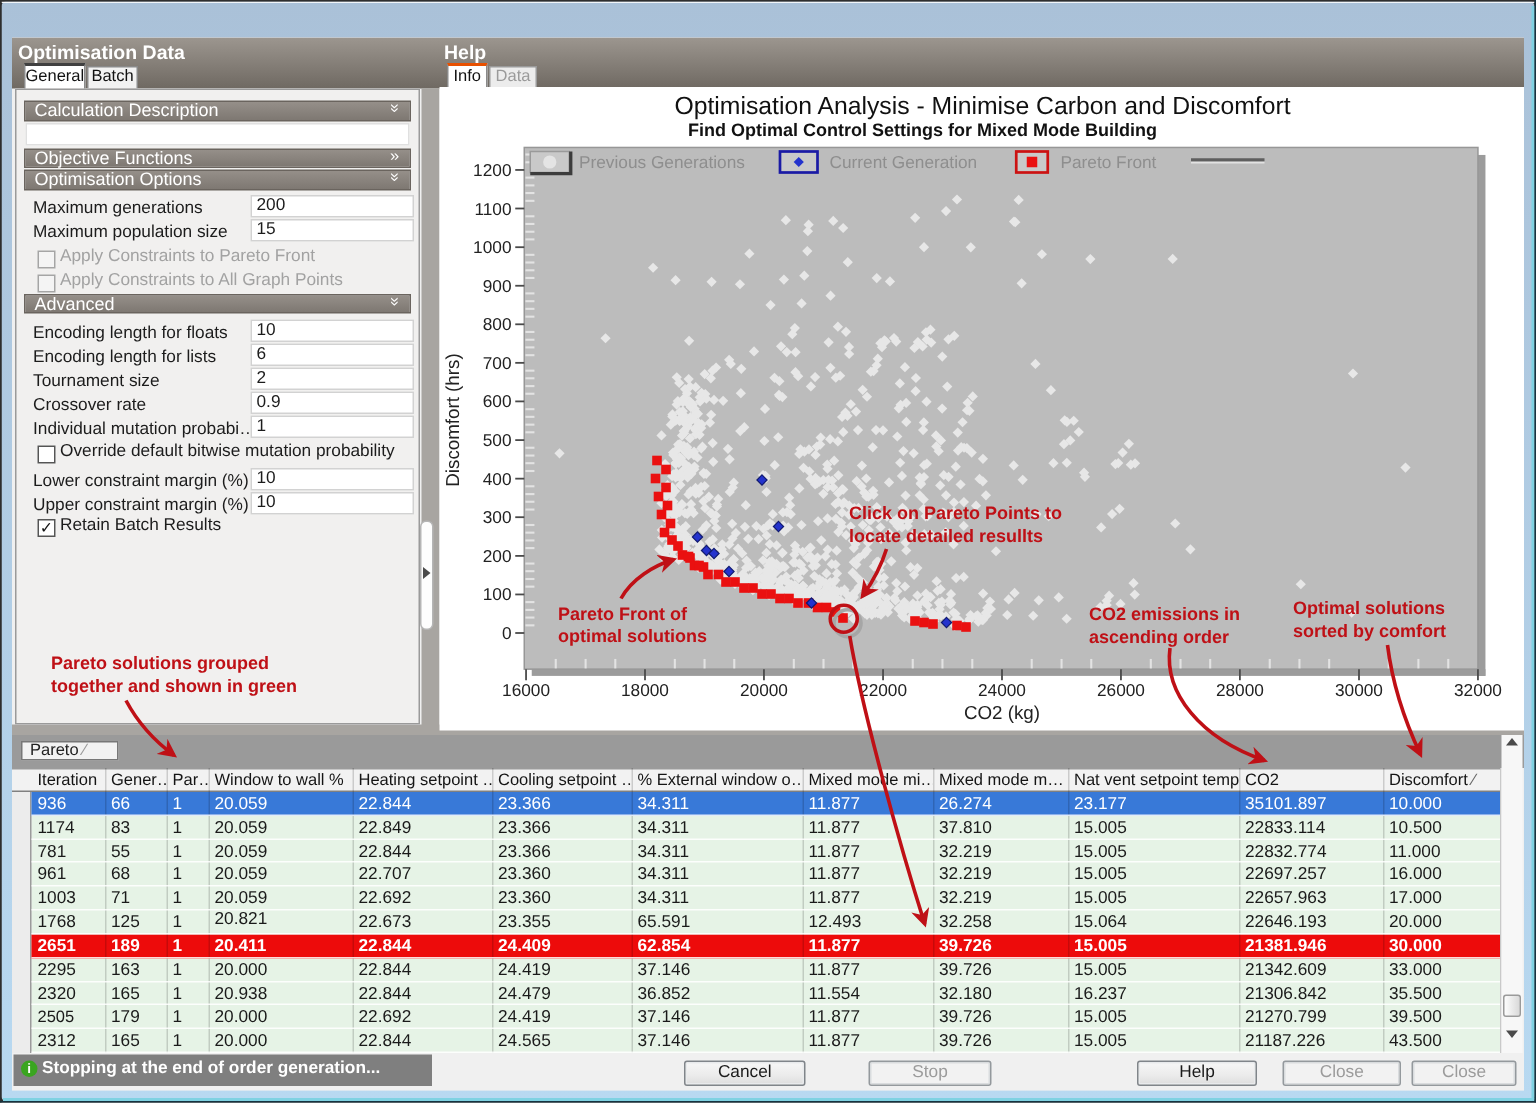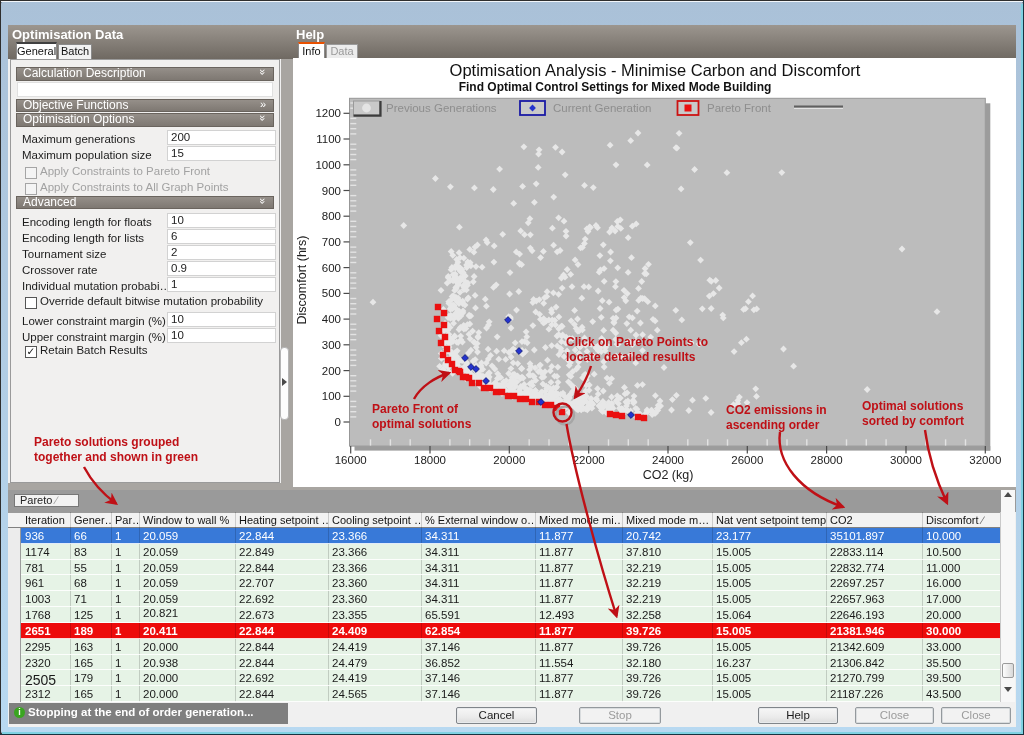--- a/index.html
+++ b/index.html
@@ -139,21 +139,21 @@
 <div style="position:absolute;left:830px;top:514px;width:92px;height:13px;font-size:11px;color:#141414;white-space:nowrap;overflow:hidden;">CO2</div>
 <div style="position:absolute;left:926px;top:514px;width:74px;height:13px;font-size:11px;color:#141414;white-space:nowrap;overflow:hidden;">Discomfort <span style="color:#666;">∕</span></div>
 <div style="position:absolute;left:25px;top:530px;font-size:11.5px;color:#fff;white-space:nowrap;">936</div>
 <div style="position:absolute;left:74px;top:530px;font-size:11.5px;color:#fff;white-space:nowrap;">66</div>
 <div style="position:absolute;left:115px;top:530px;font-size:11.5px;color:#fff;white-space:nowrap;">1</div>
 <div style="position:absolute;left:143px;top:530px;font-size:11.5px;color:#fff;white-space:nowrap;">20.059</div>
 <div style="position:absolute;left:239px;top:530px;font-size:11.5px;color:#fff;white-space:nowrap;">22.844</div>
 <div style="position:absolute;left:332px;top:530px;font-size:11.5px;color:#fff;white-space:nowrap;">23.366</div>
 <div style="position:absolute;left:425px;top:530px;font-size:11.5px;color:#fff;white-space:nowrap;">34.311</div>
 <div style="position:absolute;left:539px;top:530px;font-size:11.5px;color:#fff;white-space:nowrap;">11.877</div>
-<div style="position:absolute;left:626px;top:530px;font-size:11.5px;color:#fff;white-space:nowrap;">20.742</div>
+<div style="position:absolute;left:626px;top:530px;font-size:11.5px;color:#fff;white-space:nowrap;">26.274</div>
 <div style="position:absolute;left:716px;top:530px;font-size:11.5px;color:#fff;white-space:nowrap;">23.177</div>
 <div style="position:absolute;left:830px;top:530px;font-size:11.5px;color:#fff;white-space:nowrap;">35101.897</div>
 <div style="position:absolute;left:926px;top:530px;font-size:11.5px;color:#fff;white-space:nowrap;">10.000</div>
 <div style="position:absolute;left:25px;top:546px;font-size:11.5px;color:#1a1a1a;white-space:nowrap;">1174</div>
 <div style="position:absolute;left:74px;top:546px;font-size:11.5px;color:#1a1a1a;white-space:nowrap;">83</div>
 <div style="position:absolute;left:115px;top:546px;font-size:11.5px;color:#1a1a1a;white-space:nowrap;">1</div>
 <div style="position:absolute;left:143px;top:546px;font-size:11.5px;color:#1a1a1a;white-space:nowrap;">20.059</div>
 <div style="position:absolute;left:239px;top:546px;font-size:11.5px;color:#1a1a1a;white-space:nowrap;">22.849</div>
 <div style="position:absolute;left:332px;top:546px;font-size:11.5px;color:#1a1a1a;white-space:nowrap;">23.366</div>
 <div style="position:absolute;left:425px;top:546px;font-size:11.5px;color:#1a1a1a;white-space:nowrap;">34.311</div>
@@ -239,21 +239,21 @@
 <div style="position:absolute;left:115px;top:657px;font-size:11.5px;color:#1a1a1a;white-space:nowrap;">1</div>
 <div style="position:absolute;left:143px;top:657px;font-size:11.5px;color:#1a1a1a;white-space:nowrap;">20.938</div>
 <div style="position:absolute;left:239px;top:657px;font-size:11.5px;color:#1a1a1a;white-space:nowrap;">22.844</div>
 <div style="position:absolute;left:332px;top:657px;font-size:11.5px;color:#1a1a1a;white-space:nowrap;">24.479</div>
 <div style="position:absolute;left:425px;top:657px;font-size:11.5px;color:#1a1a1a;white-space:nowrap;">36.852</div>
 <div style="position:absolute;left:539px;top:657px;font-size:11.5px;color:#1a1a1a;white-space:nowrap;">11.554</div>
 <div style="position:absolute;left:626px;top:657px;font-size:11.5px;color:#1a1a1a;white-space:nowrap;">32.180</div>
 <div style="position:absolute;left:716px;top:657px;font-size:11.5px;color:#1a1a1a;white-space:nowrap;">16.237</div>
 <div style="position:absolute;left:830px;top:657px;font-size:11.5px;color:#1a1a1a;white-space:nowrap;">21306.842</div>
 <div style="position:absolute;left:926px;top:657px;font-size:11.5px;color:#1a1a1a;white-space:nowrap;">35.500</div>
-<div style="position:absolute;left:25px;top:672px;font-size:14px;color:#1a1a1a;white-space:nowrap;">2505</div>
+<div style="position:absolute;left:25px;top:672px;font-size:11px;color:#1a1a1a;white-space:nowrap;">2505</div>
 <div style="position:absolute;left:74px;top:672px;font-size:11.5px;color:#1a1a1a;white-space:nowrap;">179</div>
 <div style="position:absolute;left:115px;top:672px;font-size:11.5px;color:#1a1a1a;white-space:nowrap;">1</div>
 <div style="position:absolute;left:143px;top:672px;font-size:11.5px;color:#1a1a1a;white-space:nowrap;">20.000</div>
 <div style="position:absolute;left:239px;top:672px;font-size:11.5px;color:#1a1a1a;white-space:nowrap;">22.692</div>
 <div style="position:absolute;left:332px;top:672px;font-size:11.5px;color:#1a1a1a;white-space:nowrap;">24.419</div>
 <div style="position:absolute;left:425px;top:672px;font-size:11.5px;color:#1a1a1a;white-space:nowrap;">37.146</div>
 <div style="position:absolute;left:539px;top:672px;font-size:11.5px;color:#1a1a1a;white-space:nowrap;">11.877</div>
 <div style="position:absolute;left:626px;top:672px;font-size:11.5px;color:#1a1a1a;white-space:nowrap;">39.726</div>
 <div style="position:absolute;left:716px;top:672px;font-size:11.5px;color:#1a1a1a;white-space:nowrap;">15.005</div>
 <div style="position:absolute;left:830px;top:672px;font-size:11.5px;color:#1a1a1a;white-space:nowrap;">21270.799</div>

